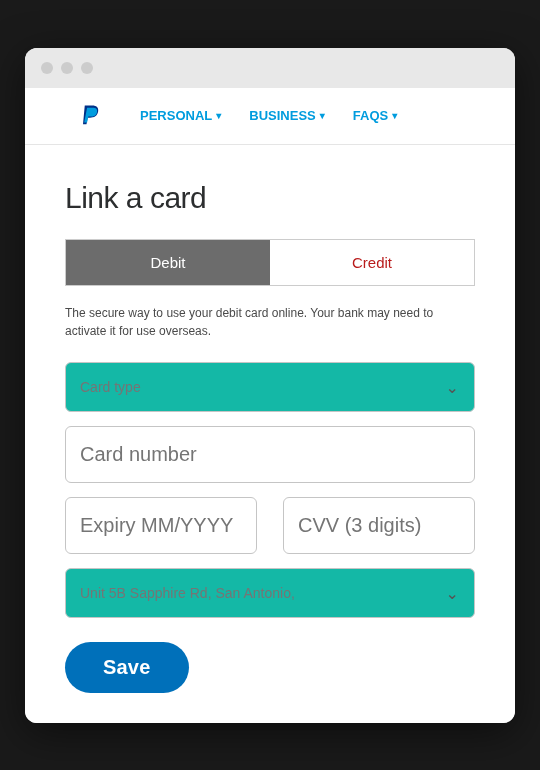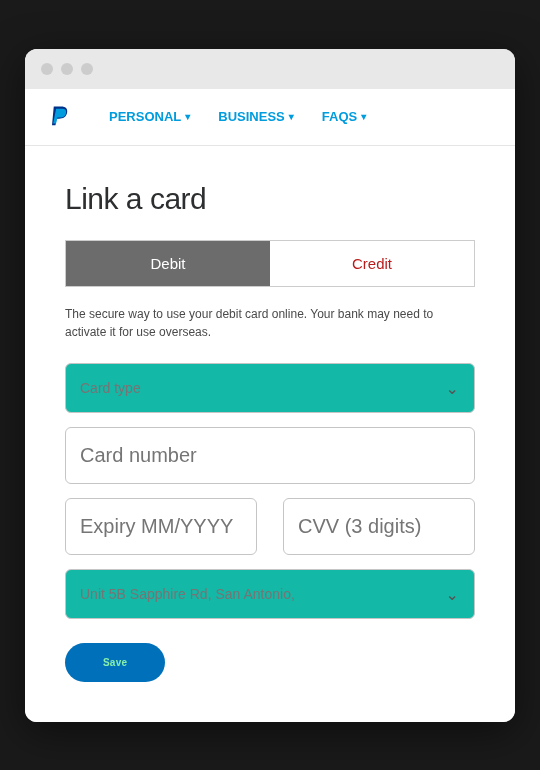--- a/index.html
+++ b/index.html
@@ -35,21 +35,21 @@
 
     .dot {
       width: 12px;
       height: 12px;
       border-radius: 50%;
       background: #ccc;
     }
 
     .navbar {
       background: #fff;
-      padding: 14px 20px;
+      padding: 14px 51px;
       display: flex;
       align-items: center;
       gap: 28px;
       border-bottom: 1px solid #e5e5e5;
     }
 
     .paypal-logo {
       display: flex;
       align-items: center;
       margin-right: 8px;
@@ -70,21 +70,21 @@
       gap: 4px;
       cursor: pointer;
     }
 
     .nav-item .chevron {
       font-size: 10px;
     }
 
     .content {
       background: #fff;
-      padding: 36px 40px 40px;
+      padding: 36px 40px 30px;
     }
 
     .page-title {
       font-size: 30px;
       font-weight: 400;
       color: #2c2e2f;
       margin-bottom: 24px;
       letter-spacing: -0.5px;
     }
 
@@ -181,25 +181,25 @@
       display: flex;
       gap: 26px;
     }
 
     .two-col .form-group {
       flex: 1;
     }
 
     .save-btn {
       background: #0070ba;
-      color: #86efac;
+      color: #ffffff;
       border: none;
       border-radius: 28px;
       padding: 14px 38px;
-      font-size: 10px;
+      font-size: 20px;
       font-weight: 700;
       cursor: pointer;
       margin-top: 10px;
       letter-spacing: 0.2px;
     }
   </style>
 </head>
 <body>
 
 <div class="window">

